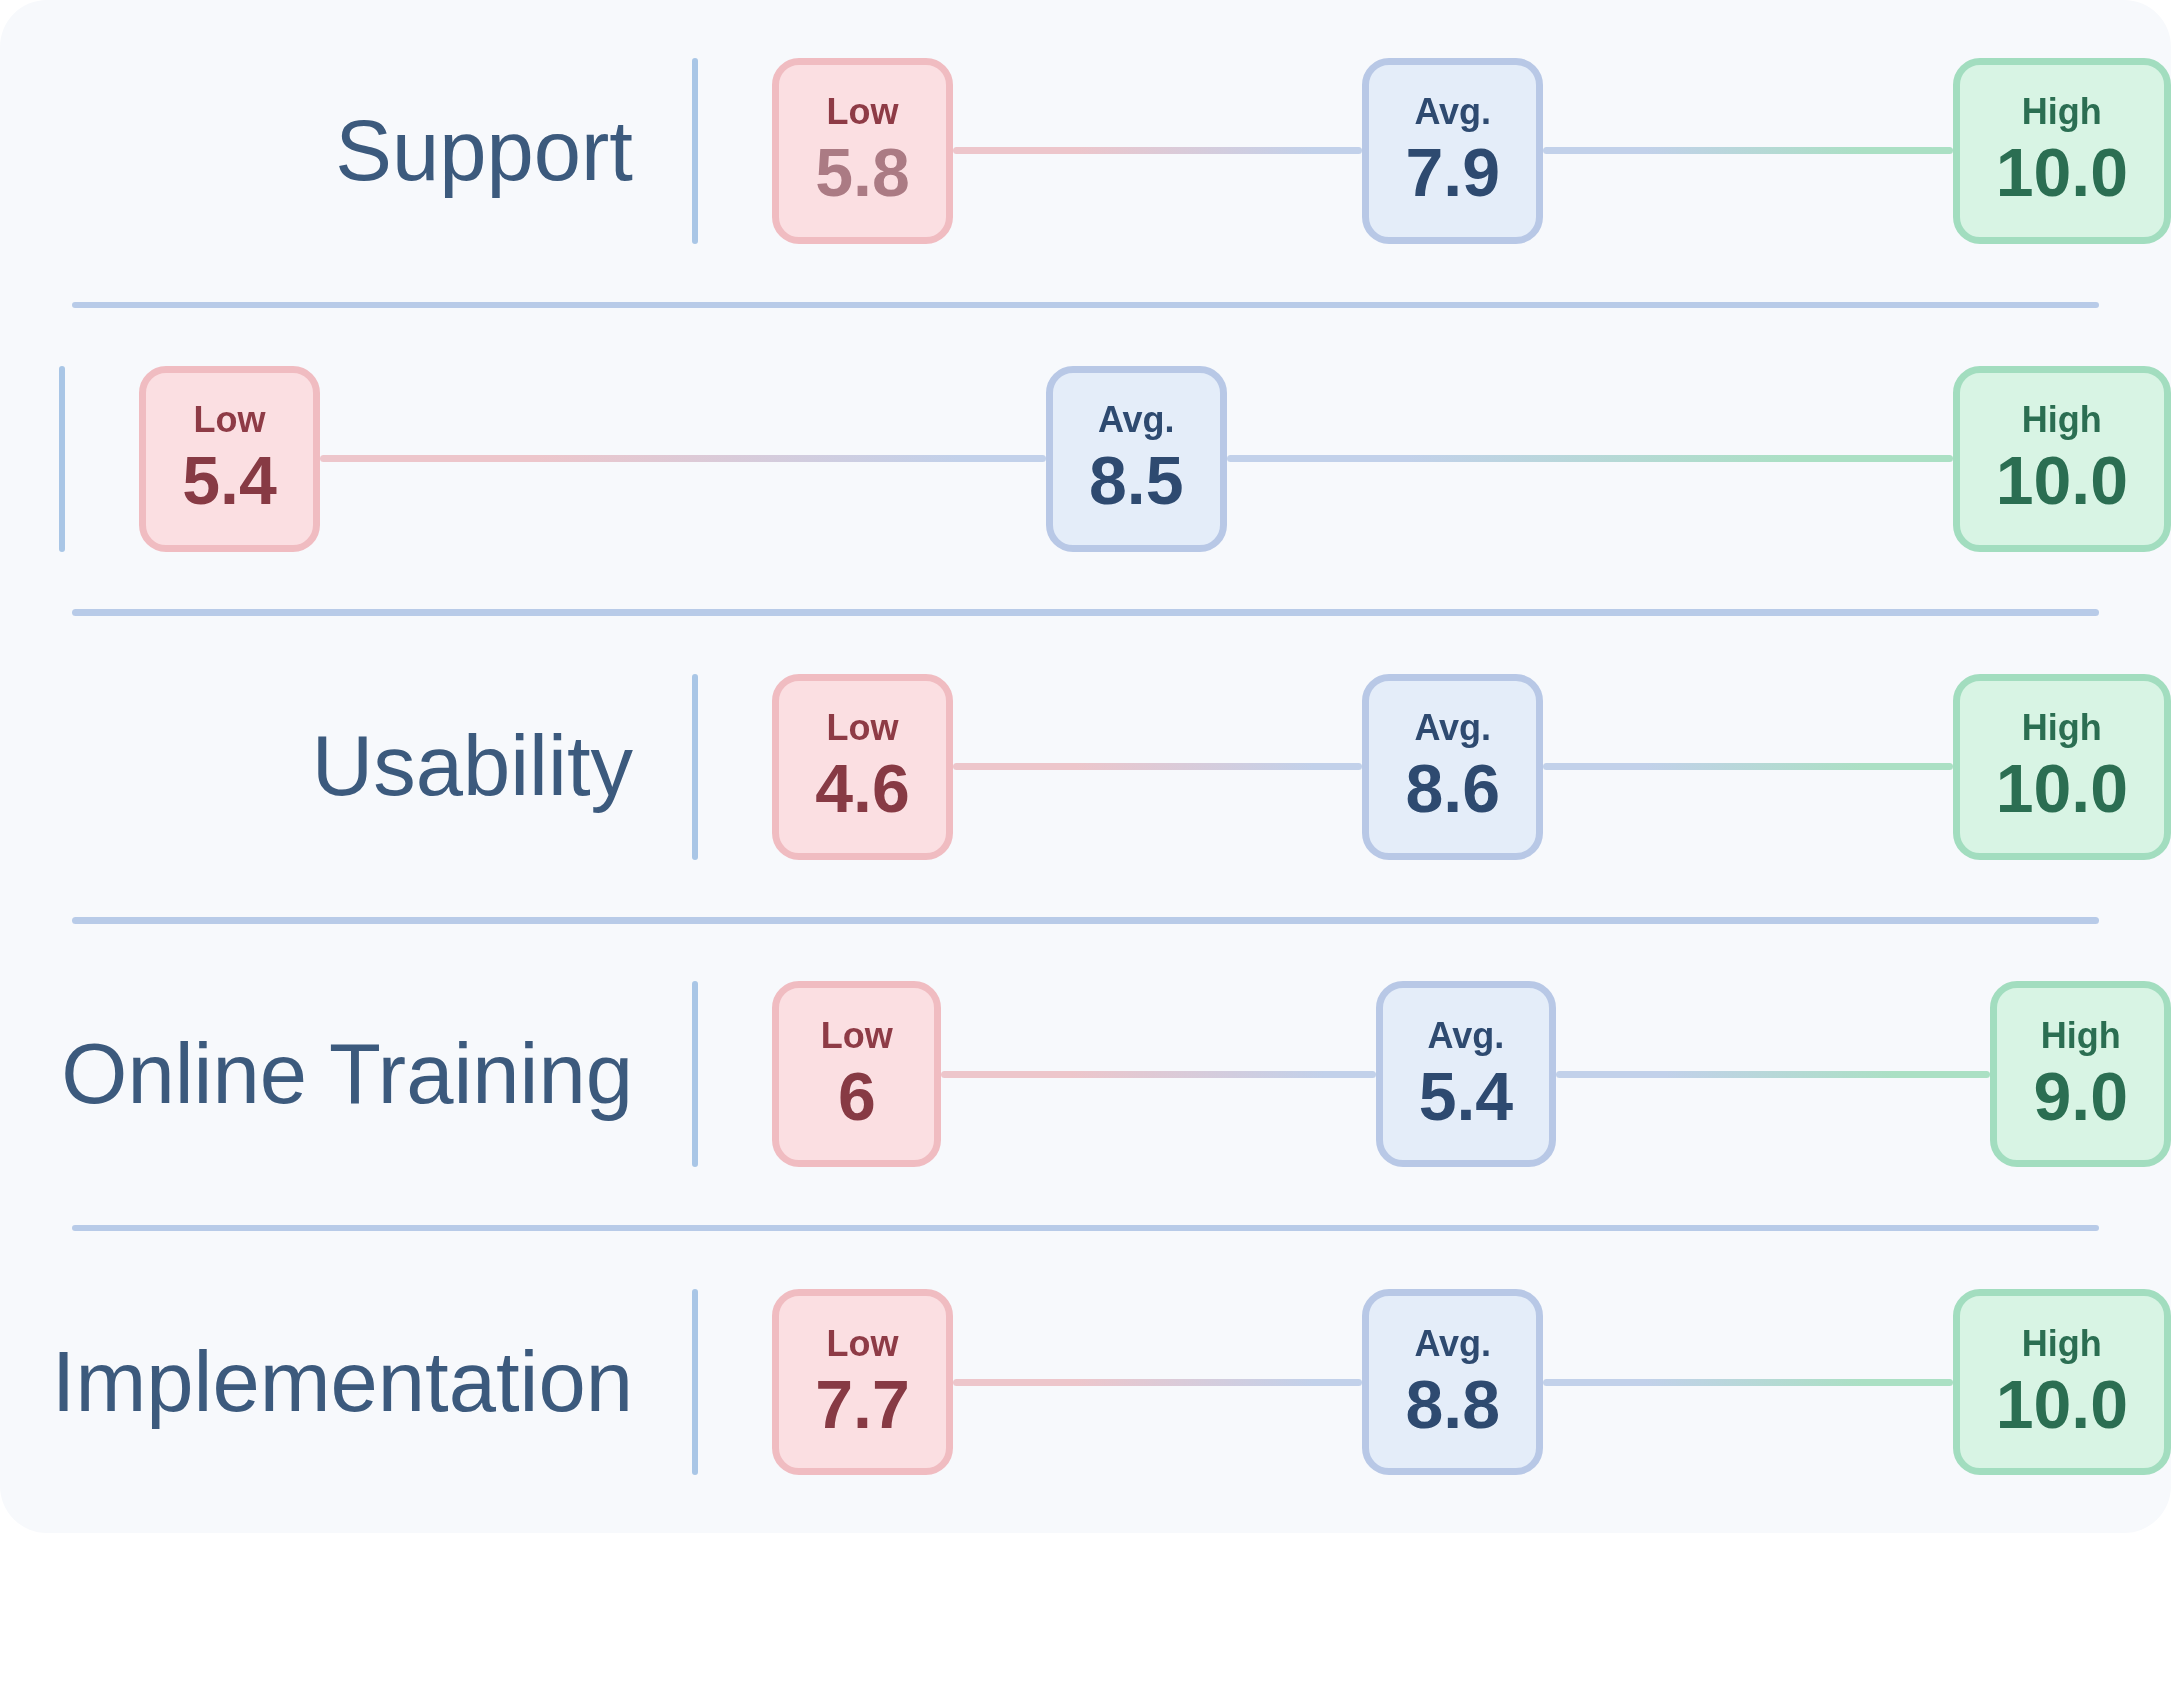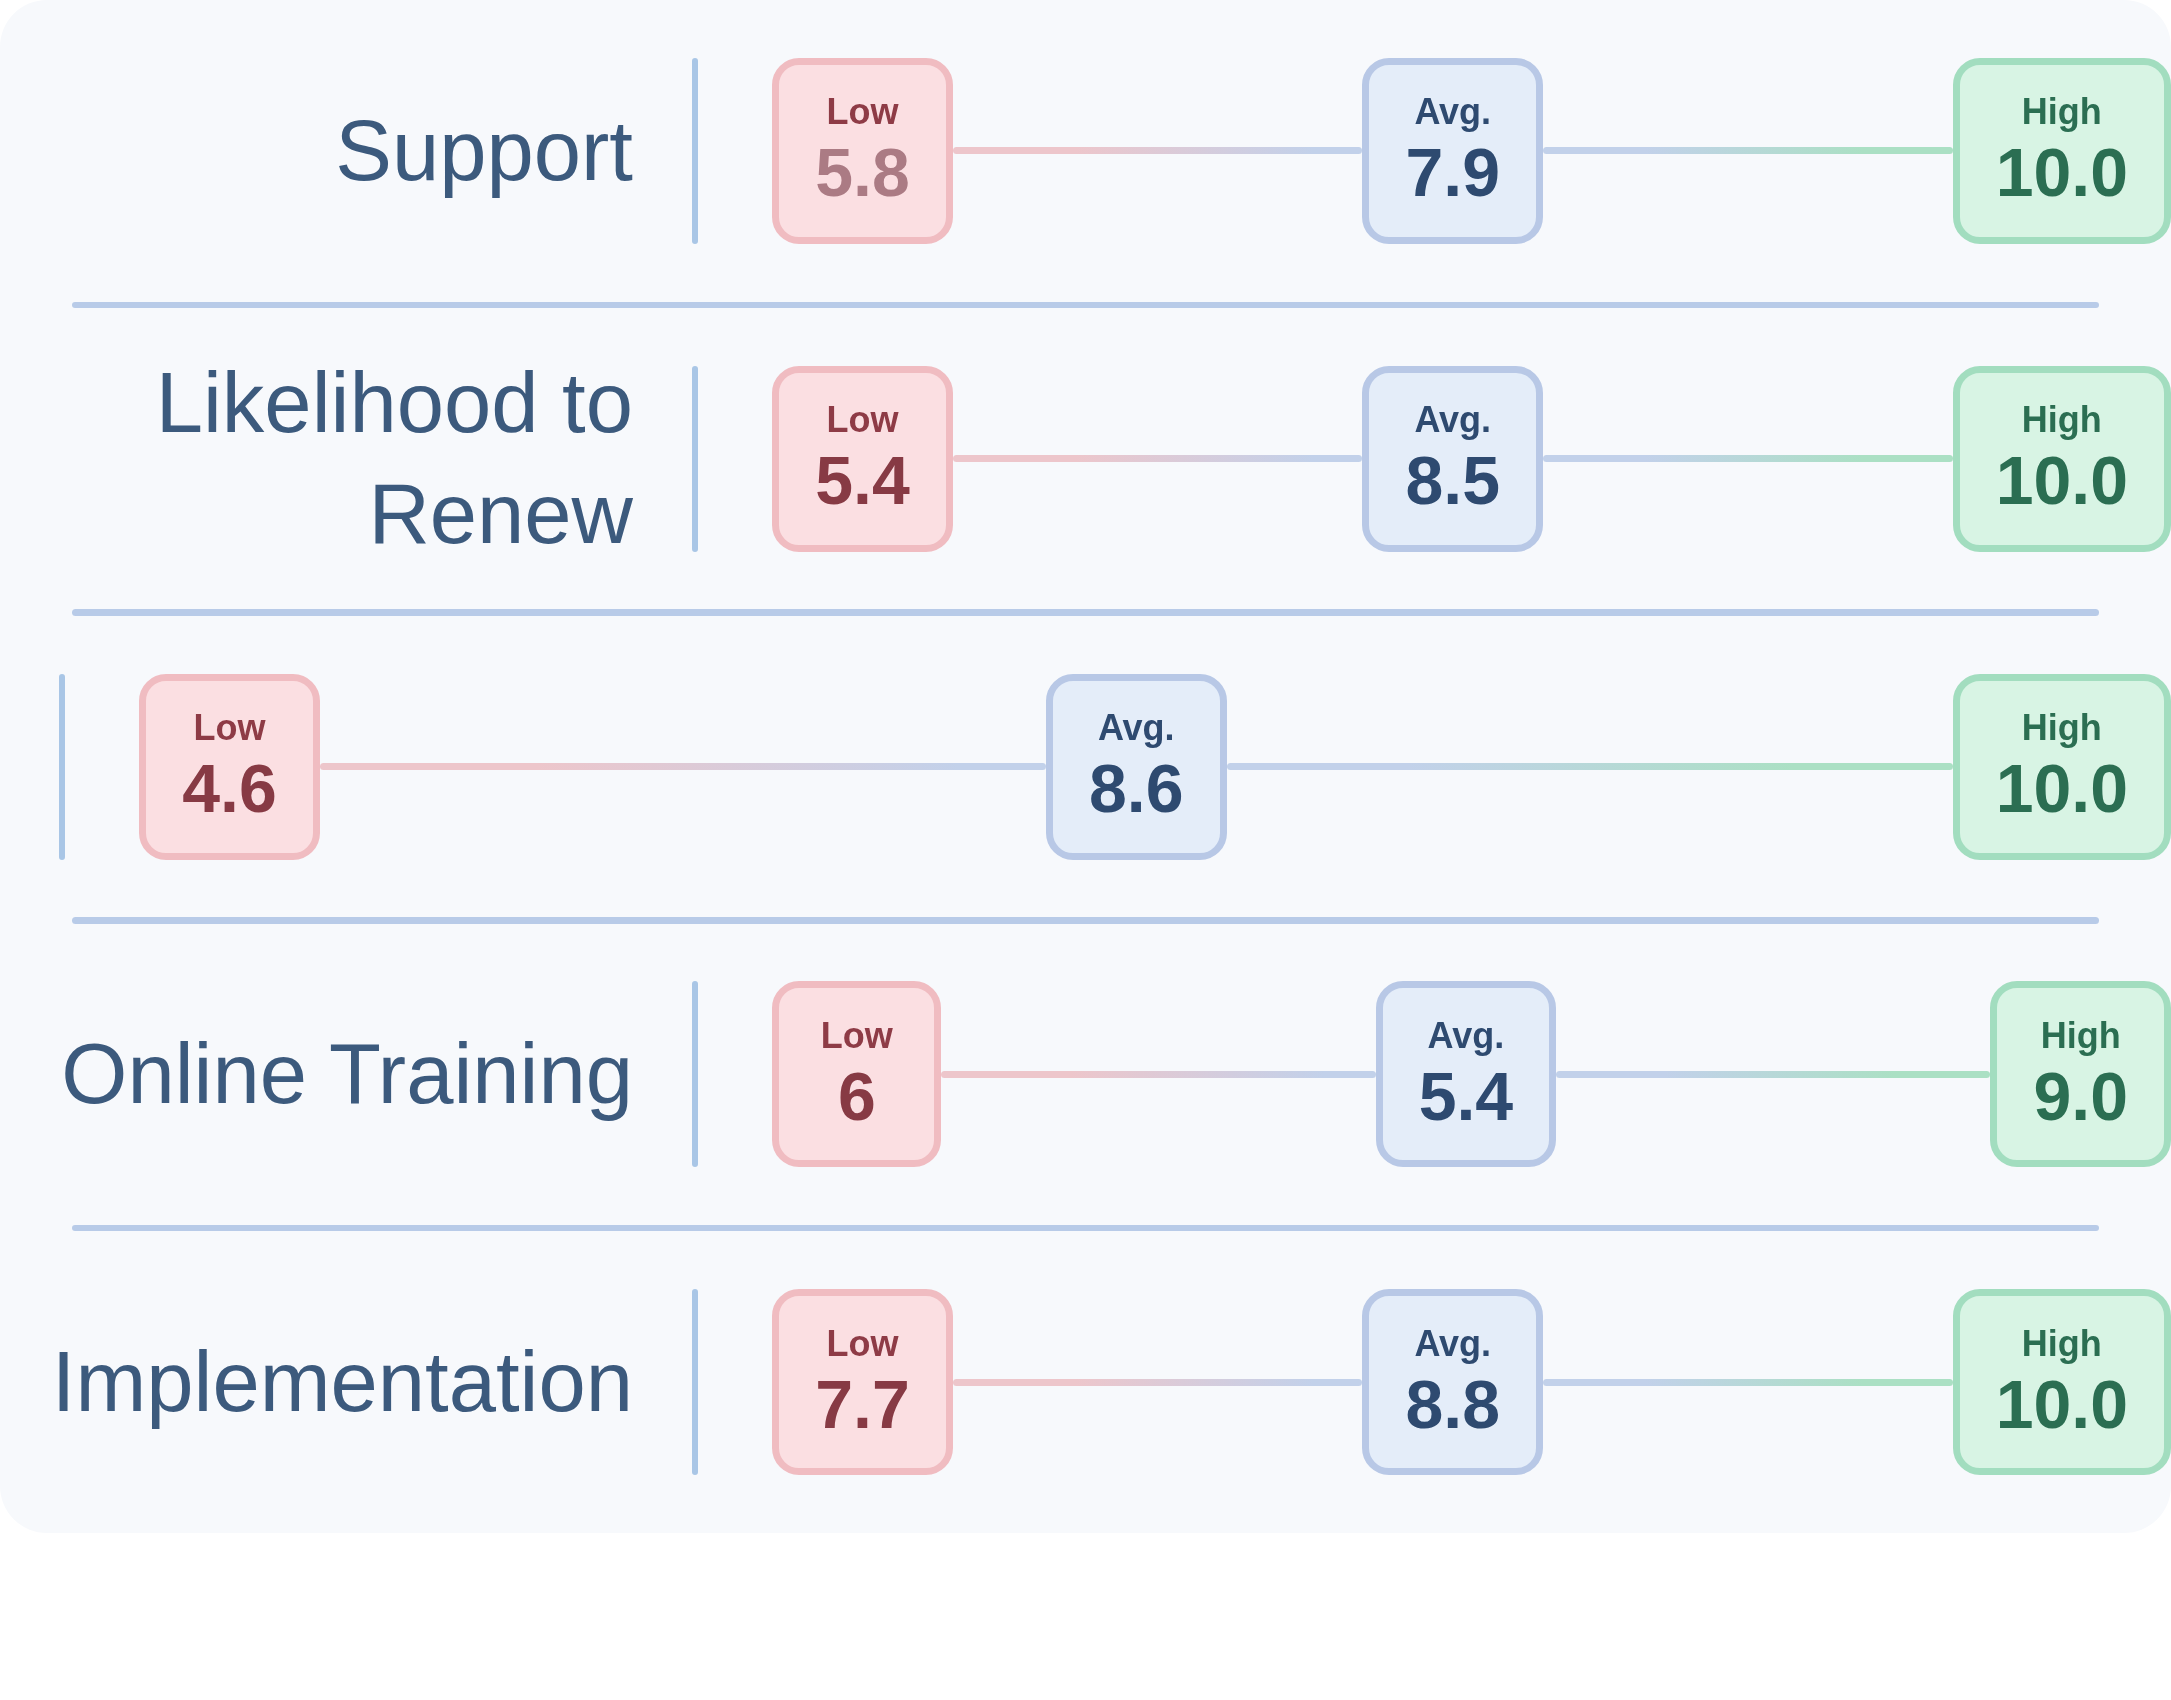--- a/index.html
+++ b/index.html
@@ -103,22 +103,20 @@
       <div class="badge high">
         <span class="blabel">High</span>
         <span class="bvalue">10.0</span>
       </div>
     </div>
   </div>
 
   <div class="hsep"></div>
 
   <div class="row">
-    <div class="label">Likelihood to
-Renew</div>
     <div class="vdiv"></div>
     <div class="track">
       <div class="badge low">
         <span class="blabel">Low</span>
         <span class="bvalue">5.4</span>
       </div>
       <div class="conn low-avg"></div>
       <div class="badge avg">
         <span class="blabel">Avg.</span>
         <span class="bvalue">8.5</span>
@@ -127,20 +125,21 @@
       <div class="badge high">
         <span class="blabel">High</span>
         <span class="bvalue">10.0</span>
       </div>
     </div>
   </div>
 
   <div class="hsep"></div>
 
   <div class="row">
+    <div class="label">Usability</div>
     <div class="vdiv"></div>
     <div class="track">
       <div class="badge low">
         <span class="blabel">Low</span>
         <span class="bvalue">4.6</span>
       </div>
       <div class="conn low-avg"></div>
       <div class="badge avg">
         <span class="blabel">Avg.</span>
         <span class="bvalue">8.6</span>

